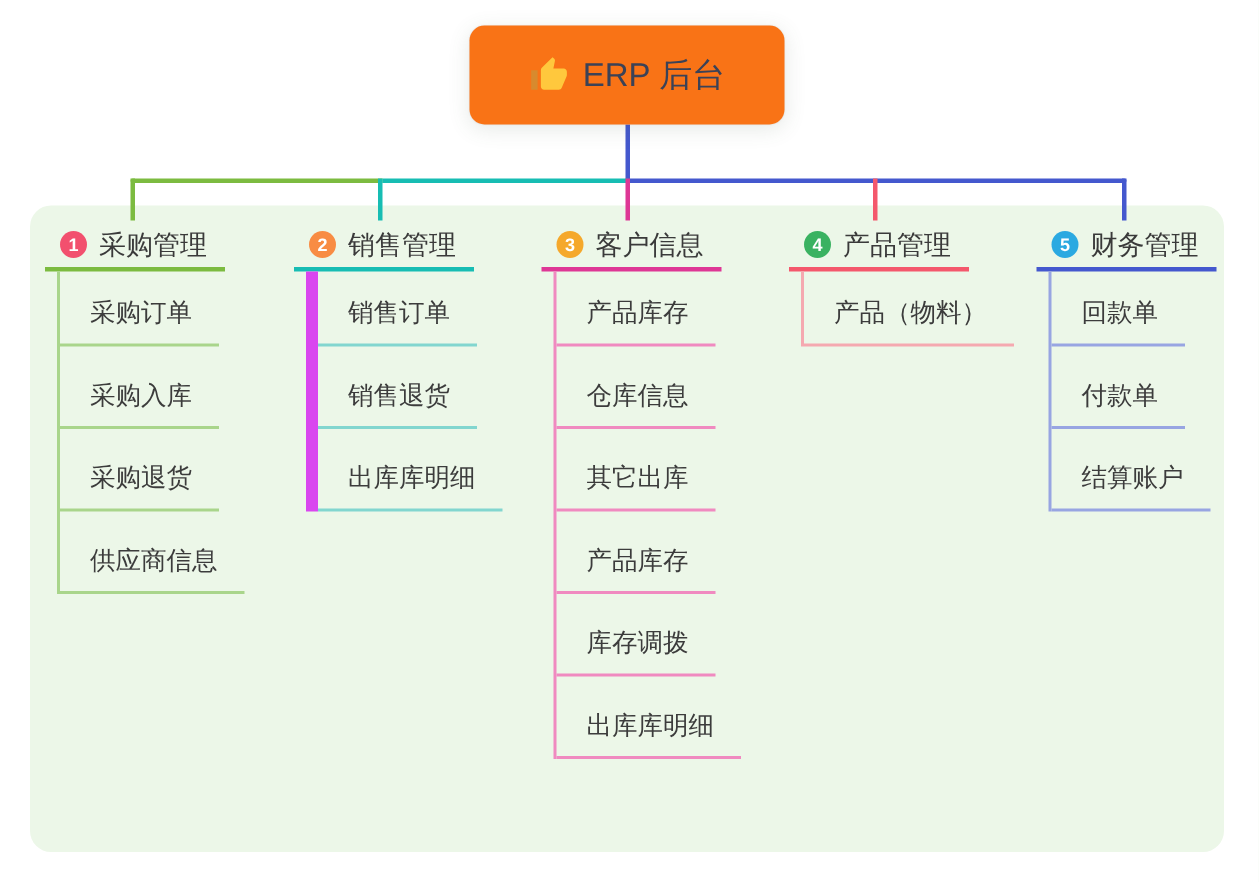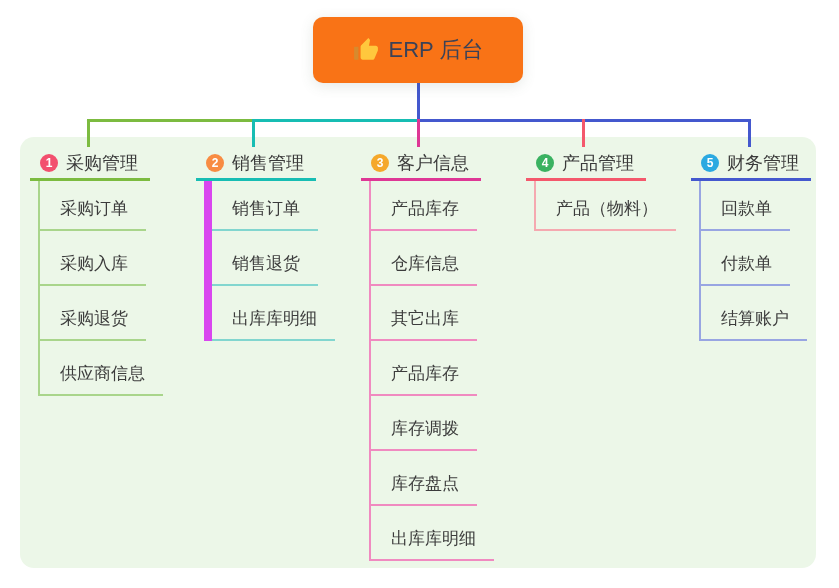--- a/index.html
+++ b/index.html
@@ -143,23 +143,20 @@
       <div class="item">
           <span class="item-label">其它出库</span>
         </div>
       <div class="item">
           <span class="item-label">产品库存</span>
         </div>
       <div class="item">
           <span class="item-label">库存调拨</span>
         </div>
       <div class="item">
-          <span class="item-label">库存盘点</span>
-        </div>
-      <div class="item">
           <span class="item-label">出库库明细</span>
         </div>
     </div>
   </div>
 
   <div class="branch b4">
     <div class="branch-header">
       <span class="badge">4</span>
       <span class="branch-label">产品管理</span>
     </div>

